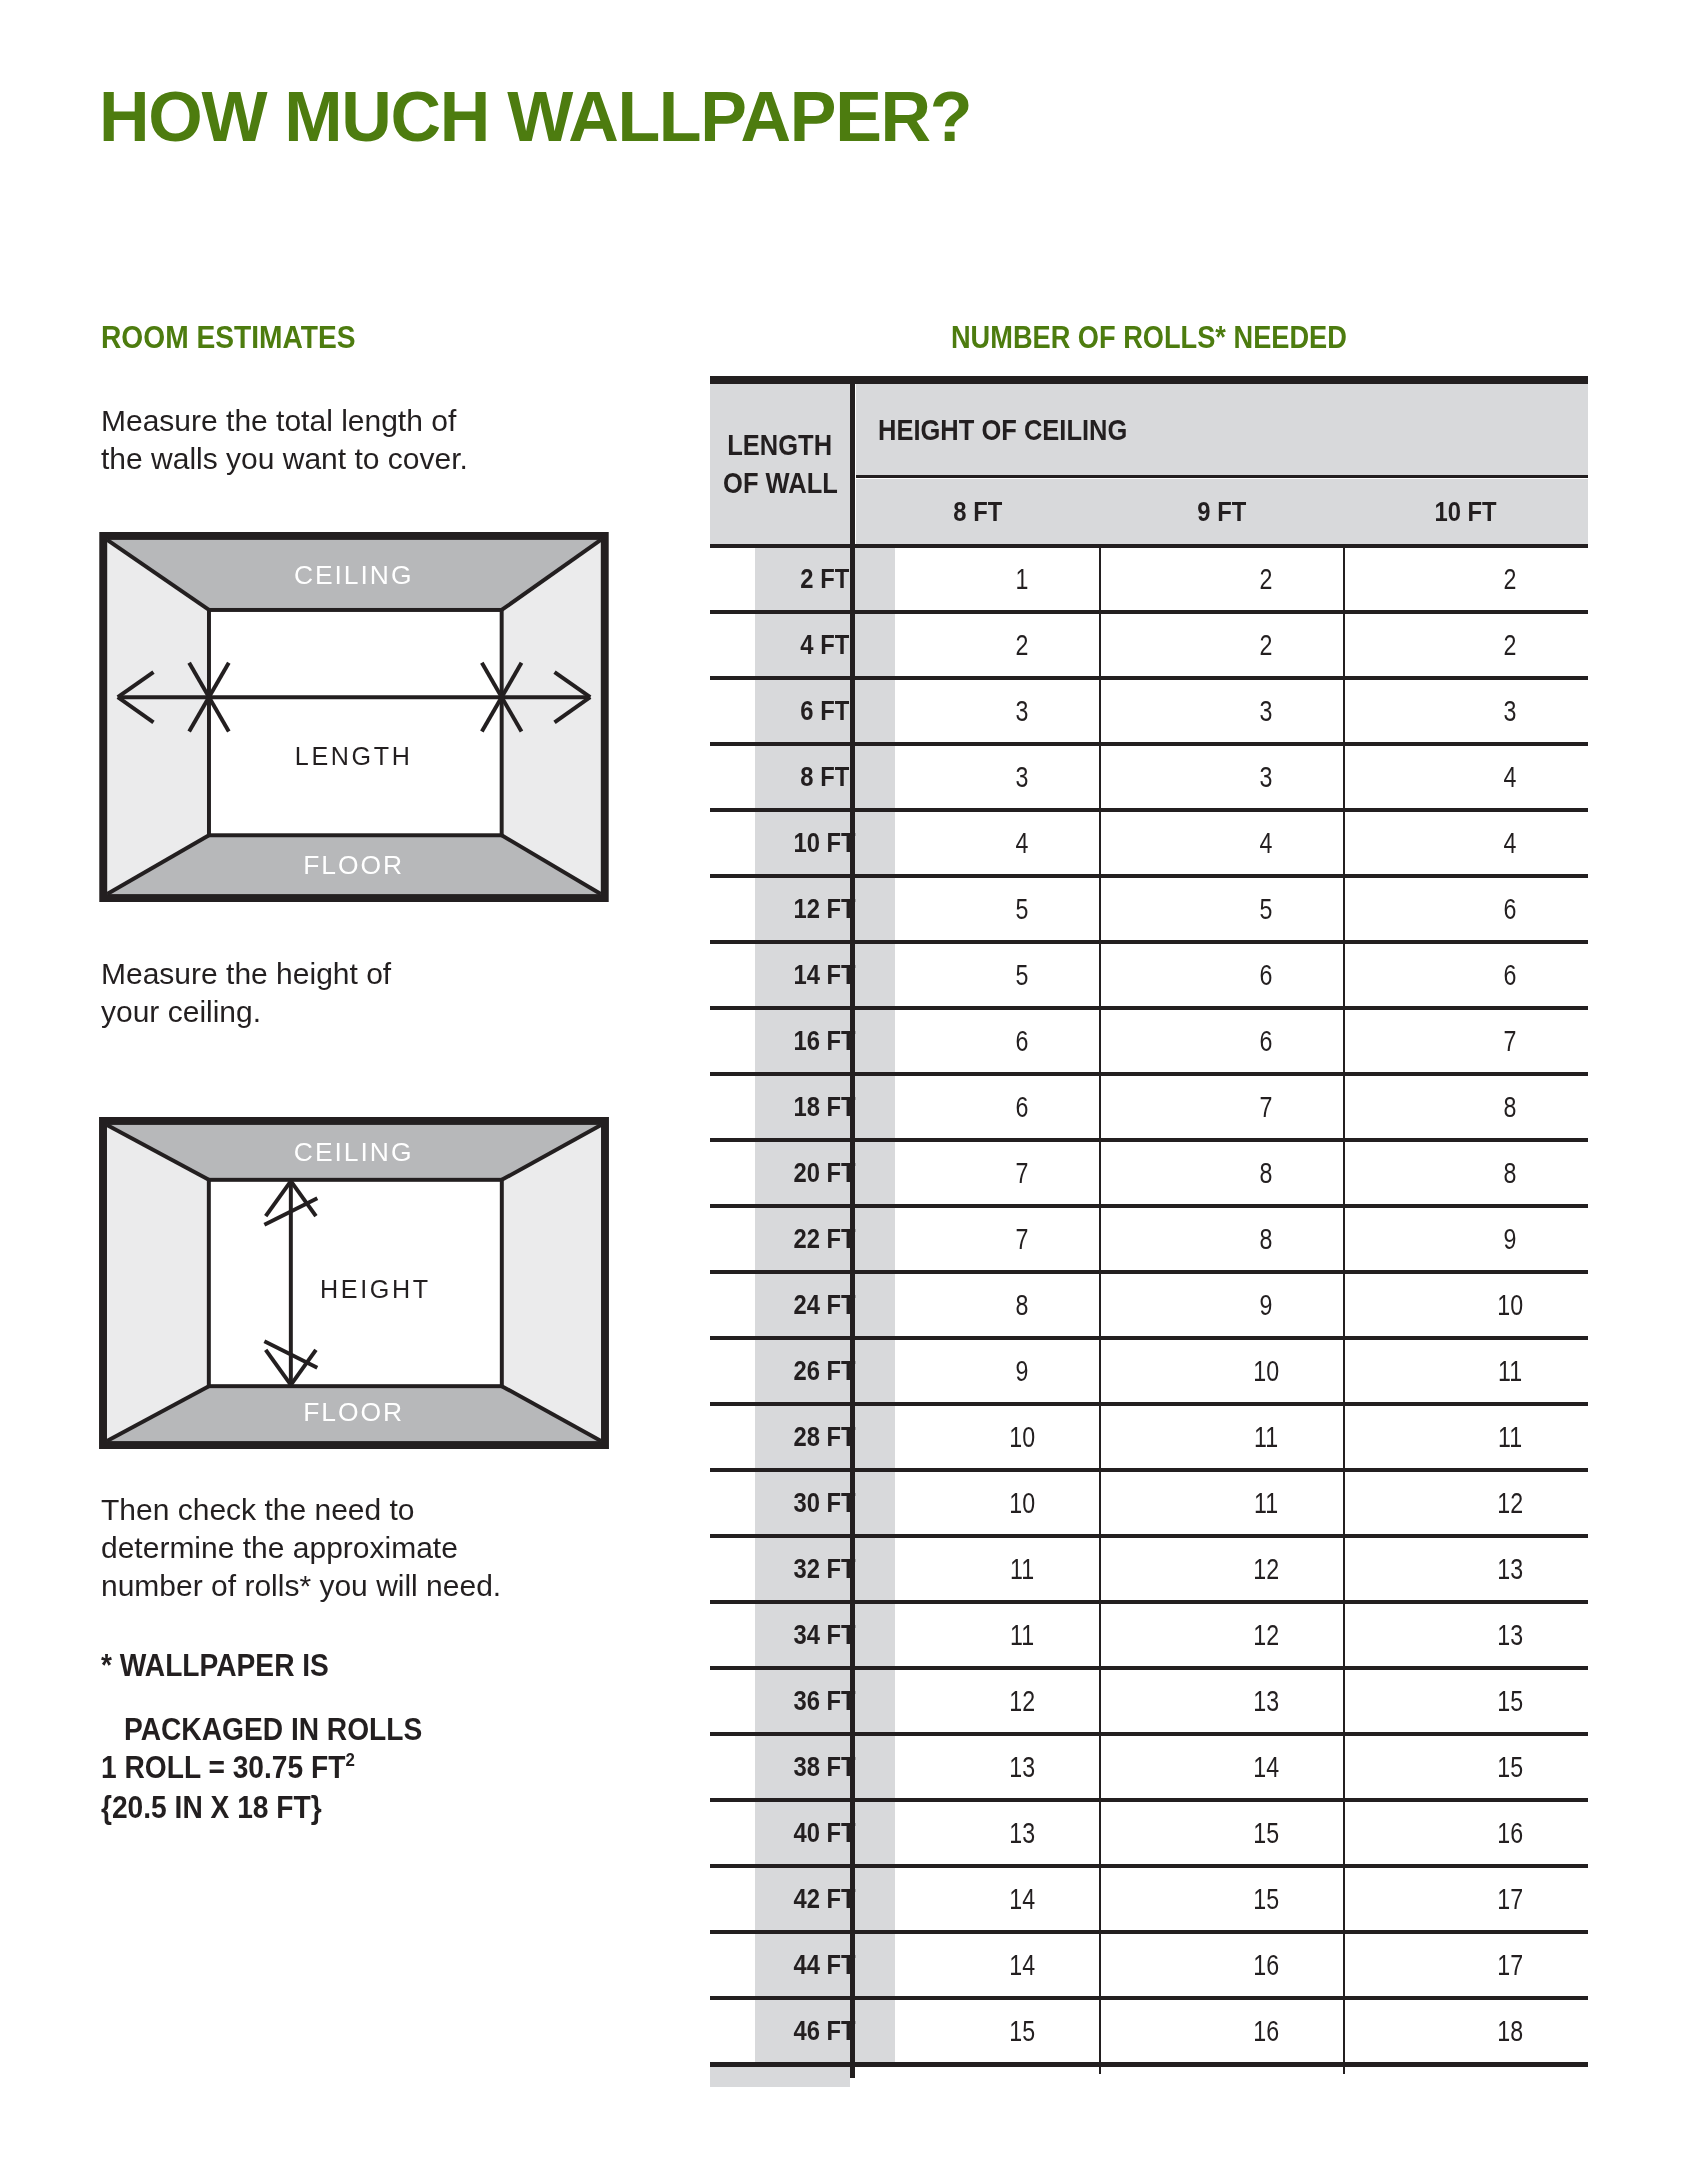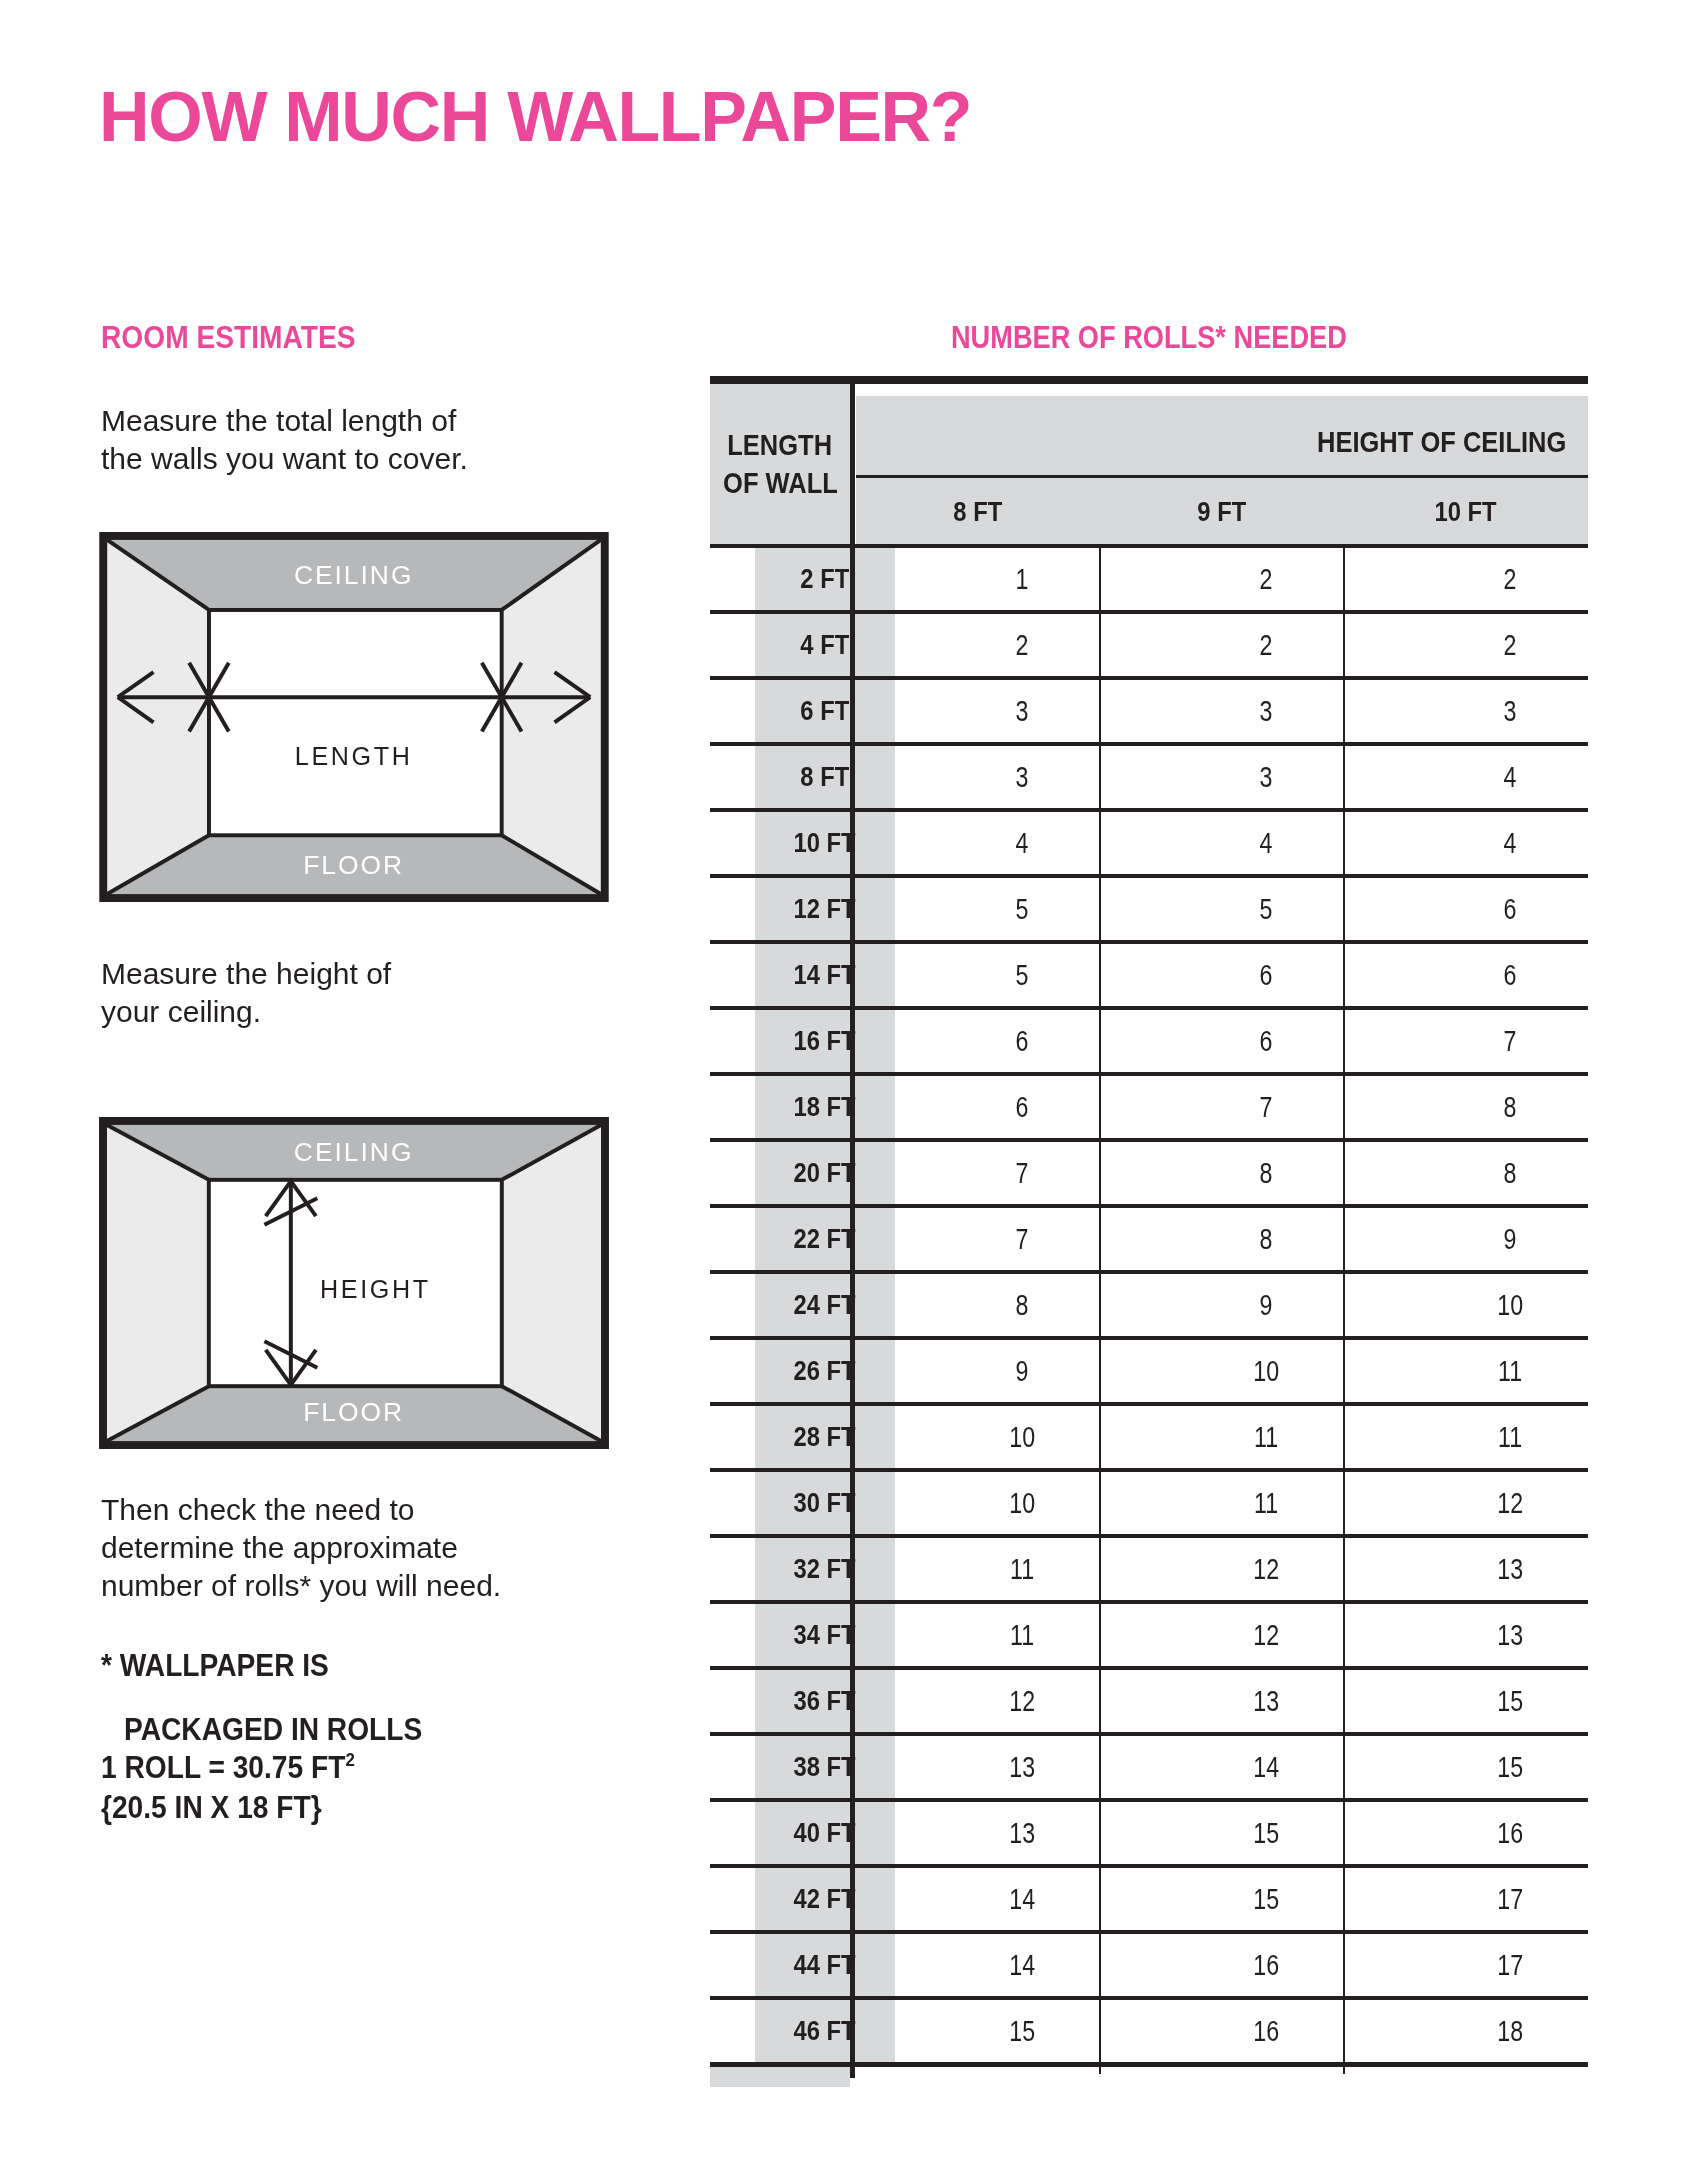--- a/index.html
+++ b/index.html
@@ -1,20 +1,20 @@
 <!DOCTYPE html>
 <html style="font-size:10.6px"><head>
 <meta charset="utf-8">
 <style>
   html,body { margin:0; padding:0; background:#ffffff; }
   .page {
     position:relative; width:1687px; height:2183px; background:#ffffff;
     font-family:"Liberation Sans", sans-serif; color:#231f20; overflow:hidden;
   }
-  .cyan { color:#ec4899; }
+  .cyan { color:#4d7c0f; }
   .abs { position:absolute; }
 
   .title {
     left:99px; top:77px; font-size:70px; font-weight:bold; letter-spacing:-1.3px;
     white-space:nowrap;
   }
   .sec-heading { top:319px; font-size:32px; font-weight:bold; }
   .cond { display:inline-block; transform:scaleX(.88); transform-origin:left center; white-space:nowrap; }
   .condc { display:inline-block; transform:scaleX(.85); transform-origin:center center; white-space:nowrap; }
 
@@ -26,22 +26,22 @@
   
   .rtable { left:710px; top:376px; width:878px; }
   .topbar { width:878px; height:8px; background:#231f20; }
   .thead { position:relative; width:878px; height:160px; }
   .lheader {
     position:absolute; left:0; top:0; width:140px; height:160px; background:#d8d9db;
     display:flex; flex-direction:column; align-items:center; justify-content:center;
     font-weight:bold; font-size:30px; line-height:38px;
   }
   .gheader {
-    position:absolute; left:146px; top:12px; width:732px; height:91px; background:#d8d9db;
-    display:flex; align-items:center; justify-content:flex-end; font-weight:bold; font-size:30px;
+    position:absolute; left:146px; top:0; width:732px; height:91px; background:#d8d9db;
+    display:flex; align-items:center; justify-content:flex-start; font-weight:bold; font-size:30px;
   }
   .gunder { position:absolute; left:146px; top:91px; width:732px; height:3.3px; background:#231f20; }
   .subrow { position:absolute; left:146px; top:95px; width:732px; height:65px; background:#d8d9db; display:flex; }
   .scell { width:244px; display:flex; align-items:center; justify-content:center; font-weight:bold; font-size:28px; }
   .tbody { width:878px; }
   .trow { display:flex; height:66px; border-top:4.6px solid #231f20; box-sizing:border-box;padding-left:45px; }
   .tlabel {
     width:140px; background:#d8d9db; display:flex; align-items:center; justify-content:center;
     font-weight:bold; font-size:28px; flex:none;
   }

